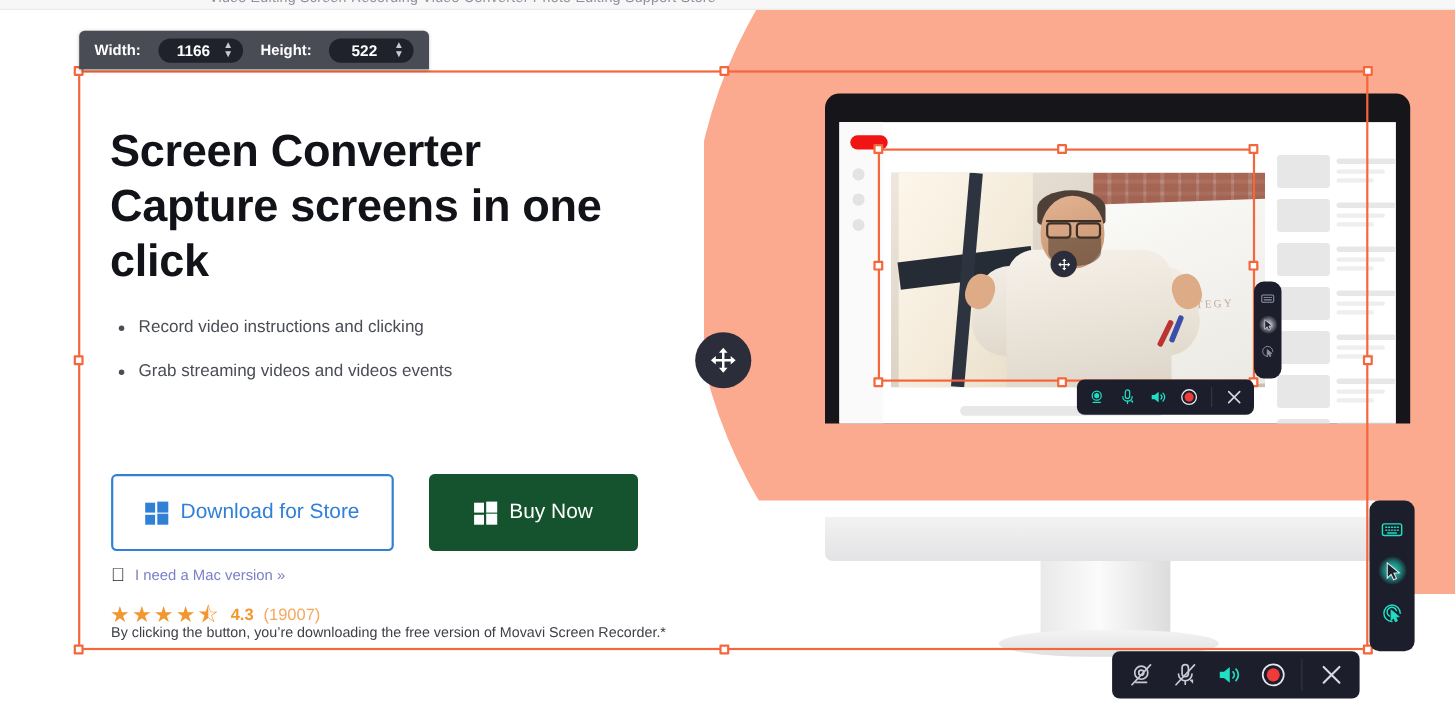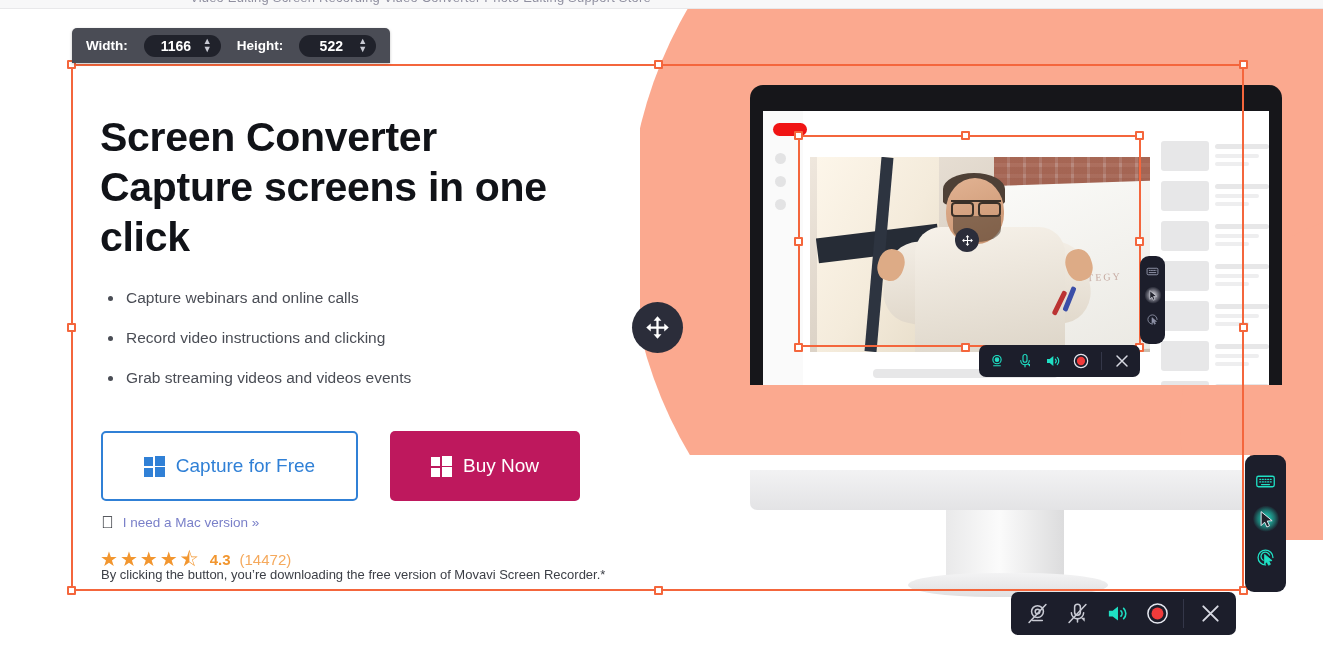--- a/index.html
+++ b/index.html
@@ -71,21 +71,21 @@
   .btn-download {
     position: absolute; left: 101px; top: 431px;
     width: 257px; height: 70px; border-radius: 5px;
     border: 2px solid #3080d6; background: #fff;
     display: flex; align-items: center; justify-content: center; gap: 11px;
     color: #3080d6; font-size: 19px; cursor: pointer;
   }
   .btn-buy {
     position: absolute; left: 390px; top: 431px;
     width: 190px; height: 70px; border-radius: 5px;
-    border: none; background: #be185d;
+    border: none; background: #14532d;
     display: flex; align-items: center; justify-content: center; gap: 11px;
     color: #fff; font-size: 19px; cursor: pointer;
   }
   .win-logo { display: inline-block; width: 21px; height: 21px; position: relative; flex: 0 0 auto; }
   .win-logo i {
     position: absolute; display: block; background: currentColor;
   }
   .win-logo i:nth-child(1) { left: 0; top: 1px; width: 9px; height: 9px; }
   .win-logo i:nth-child(2) { left: 11px; top: 0px; width: 10px; height: 10px; }
   .win-logo i:nth-child(3) { left: 0; top: 12px; width: 9px; height: 9px; }
@@ -404,54 +404,53 @@
       </div>
     </div>
     <div class="monitor-chin"></div>
     <div class="monitor-neck"></div>
     <div class="monitor-base"></div>
   </div>
 
   <div class="hero-title">Screen Converter Capture screens in one click</div>
 
   <ul class="bullets">
-    <li>Capture webinars and online calls</li>
     <li>Record video instructions and clicking</li>
     <li>Grab streaming videos and videos events</li>
   </ul>
 
   <div class="btn-download">
     <span class="win-logo">
         <i></i>
         <i></i>
         <i></i>
         <i></i>
       </span>
-    <span>Capture for Free</span>
+    <span>Download for Store</span>
   </div>
 
   <div class="btn-buy">
     <span class="win-logo">
         <i></i>
         <i></i>
         <i></i>
         <i></i>
       </span>
     <span>Buy Now</span>
   </div>
 
   <div class="mac-link">
     <span class="apple-glyph"></span>
     <span>I need a Mac version »</span>
   </div>
 
   <div class="rating">
     <span class="stars">★★★★⯪</span>
     <span class="rating-value">4.3</span>
-    <span class="rating-count">(14472)</span>
+    <span class="rating-count">(19007)</span>
   </div>
 
   <div class="disclaimer">By clicking the button, you’re downloading the free version of Movavi Screen Recorder.*</div>
 
   <div class="sel-border sel-outer"></div>
   <div class="sel-border sel-inner"></div>
 
   <div class="handle" style="left:67px;  top:60px"></div>
   <div class="handle" style="left:654px; top:60px"></div>
   <div class="handle" style="left:1239px;top:60px"></div>

